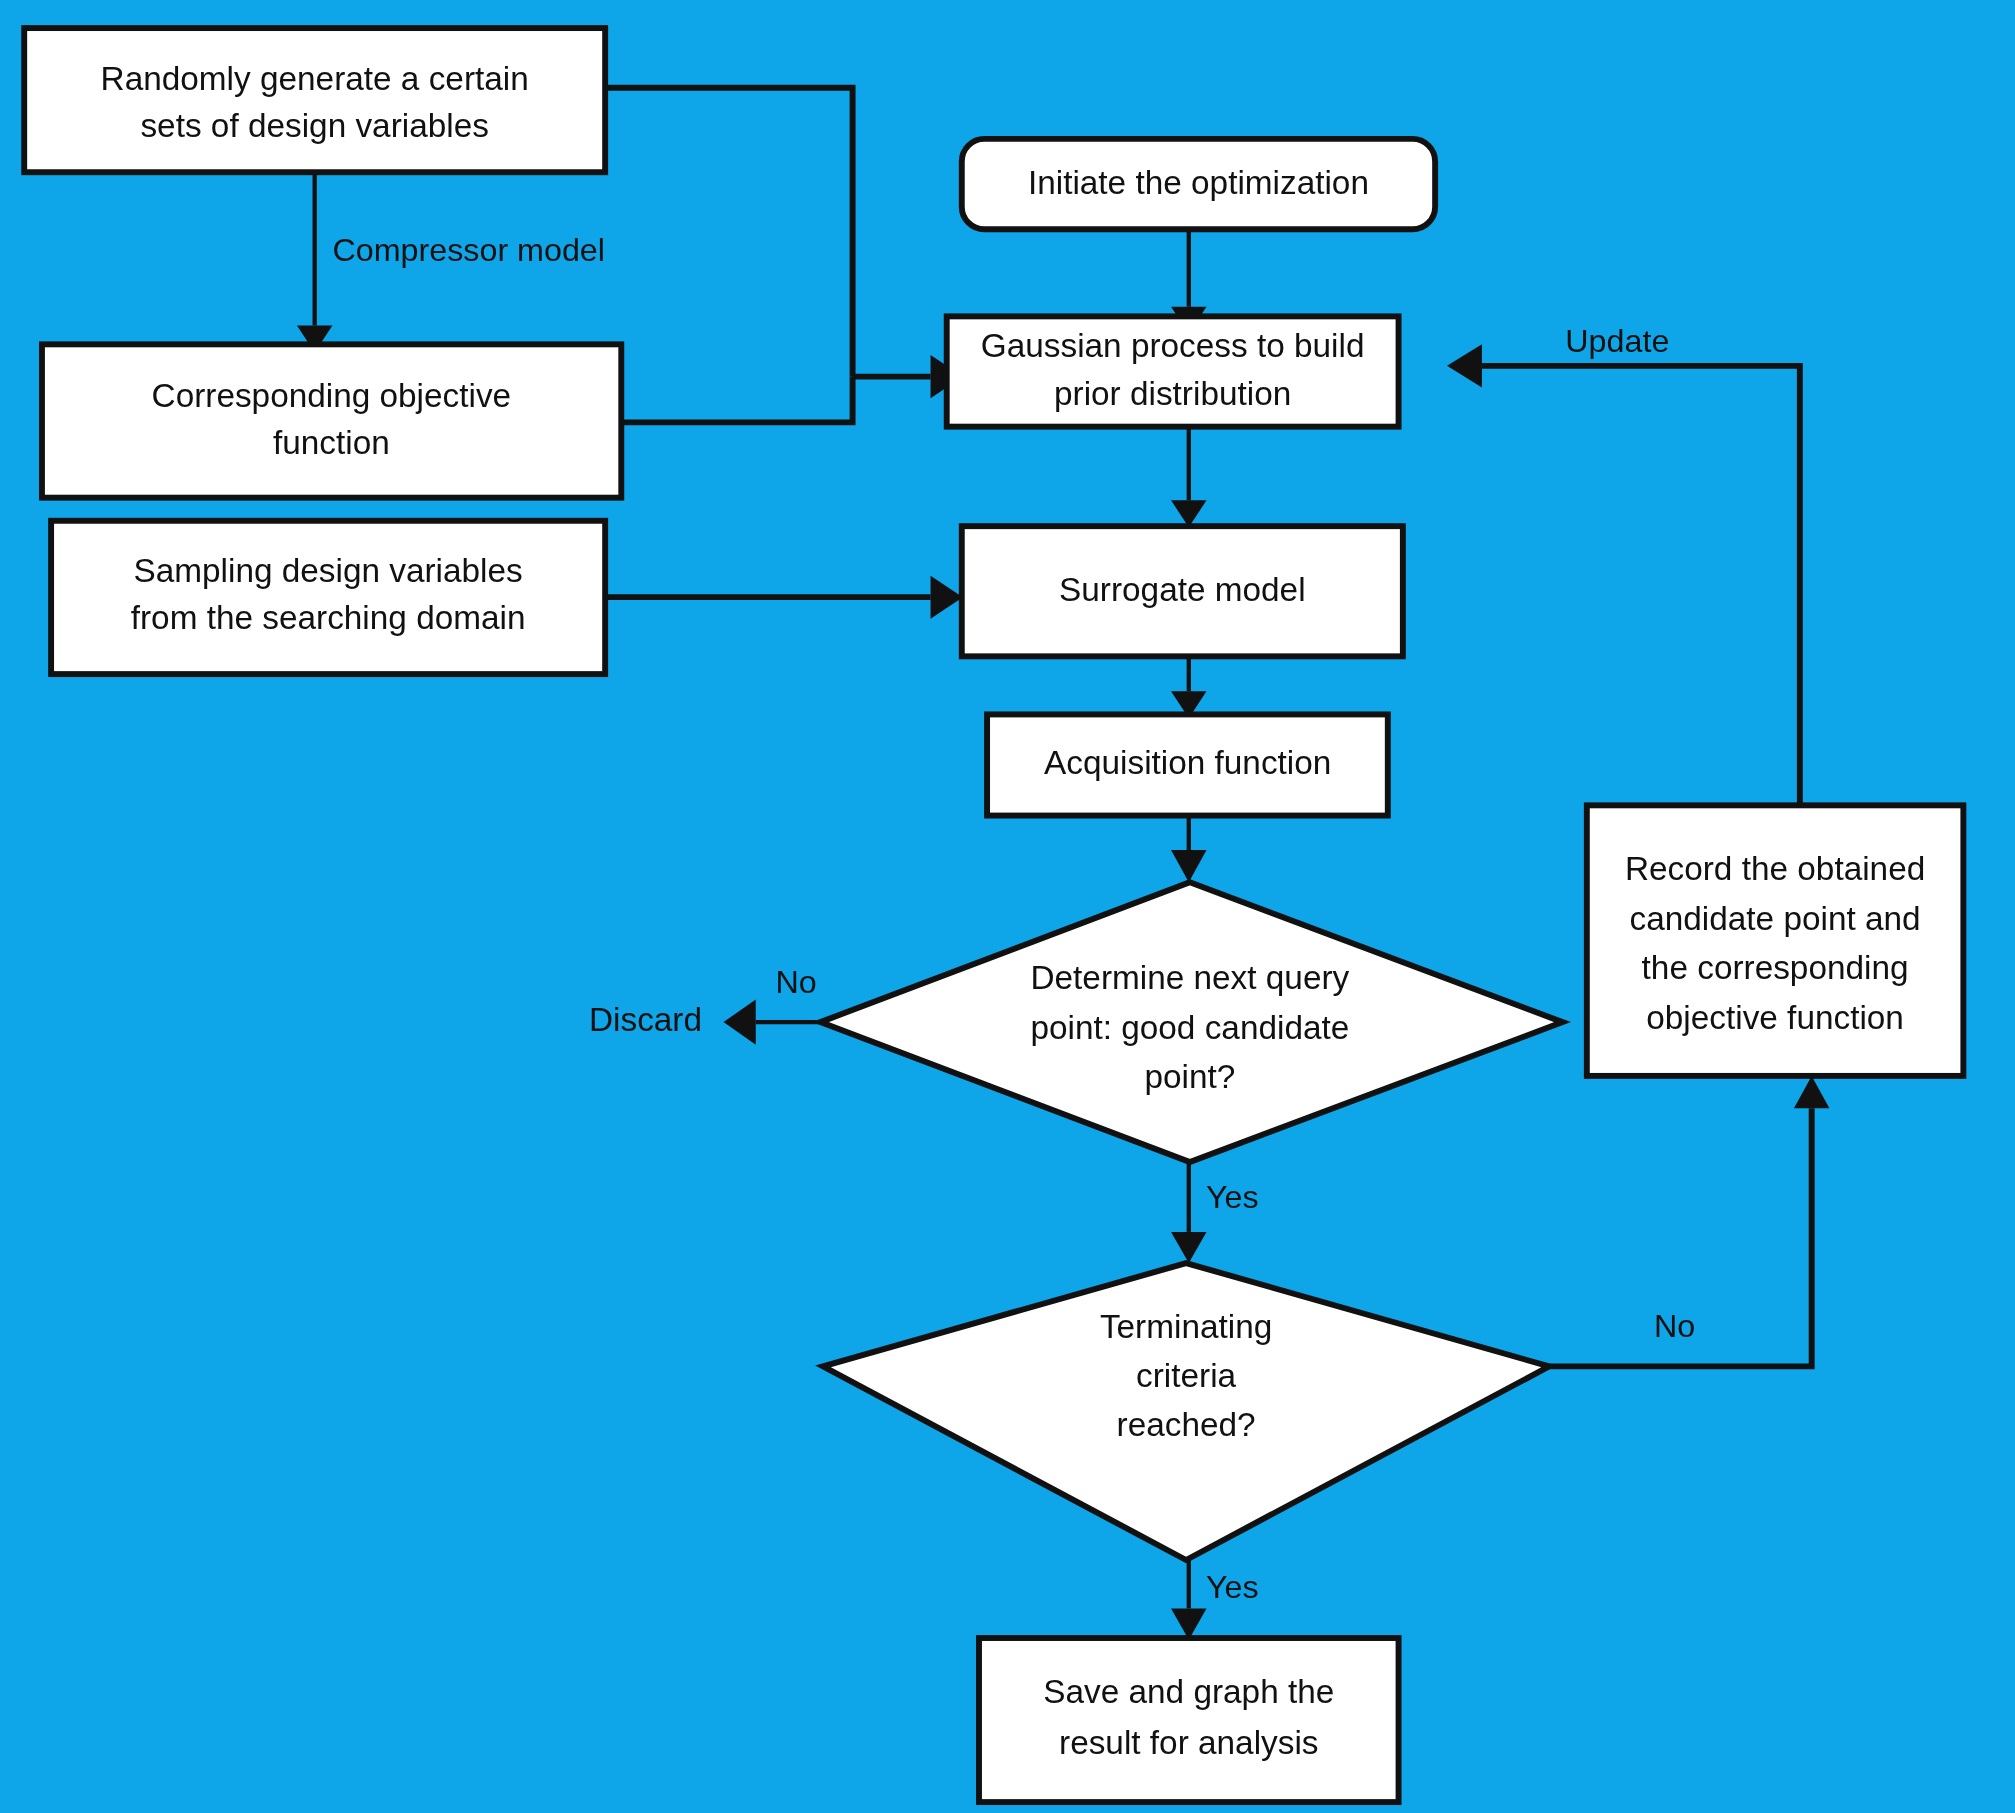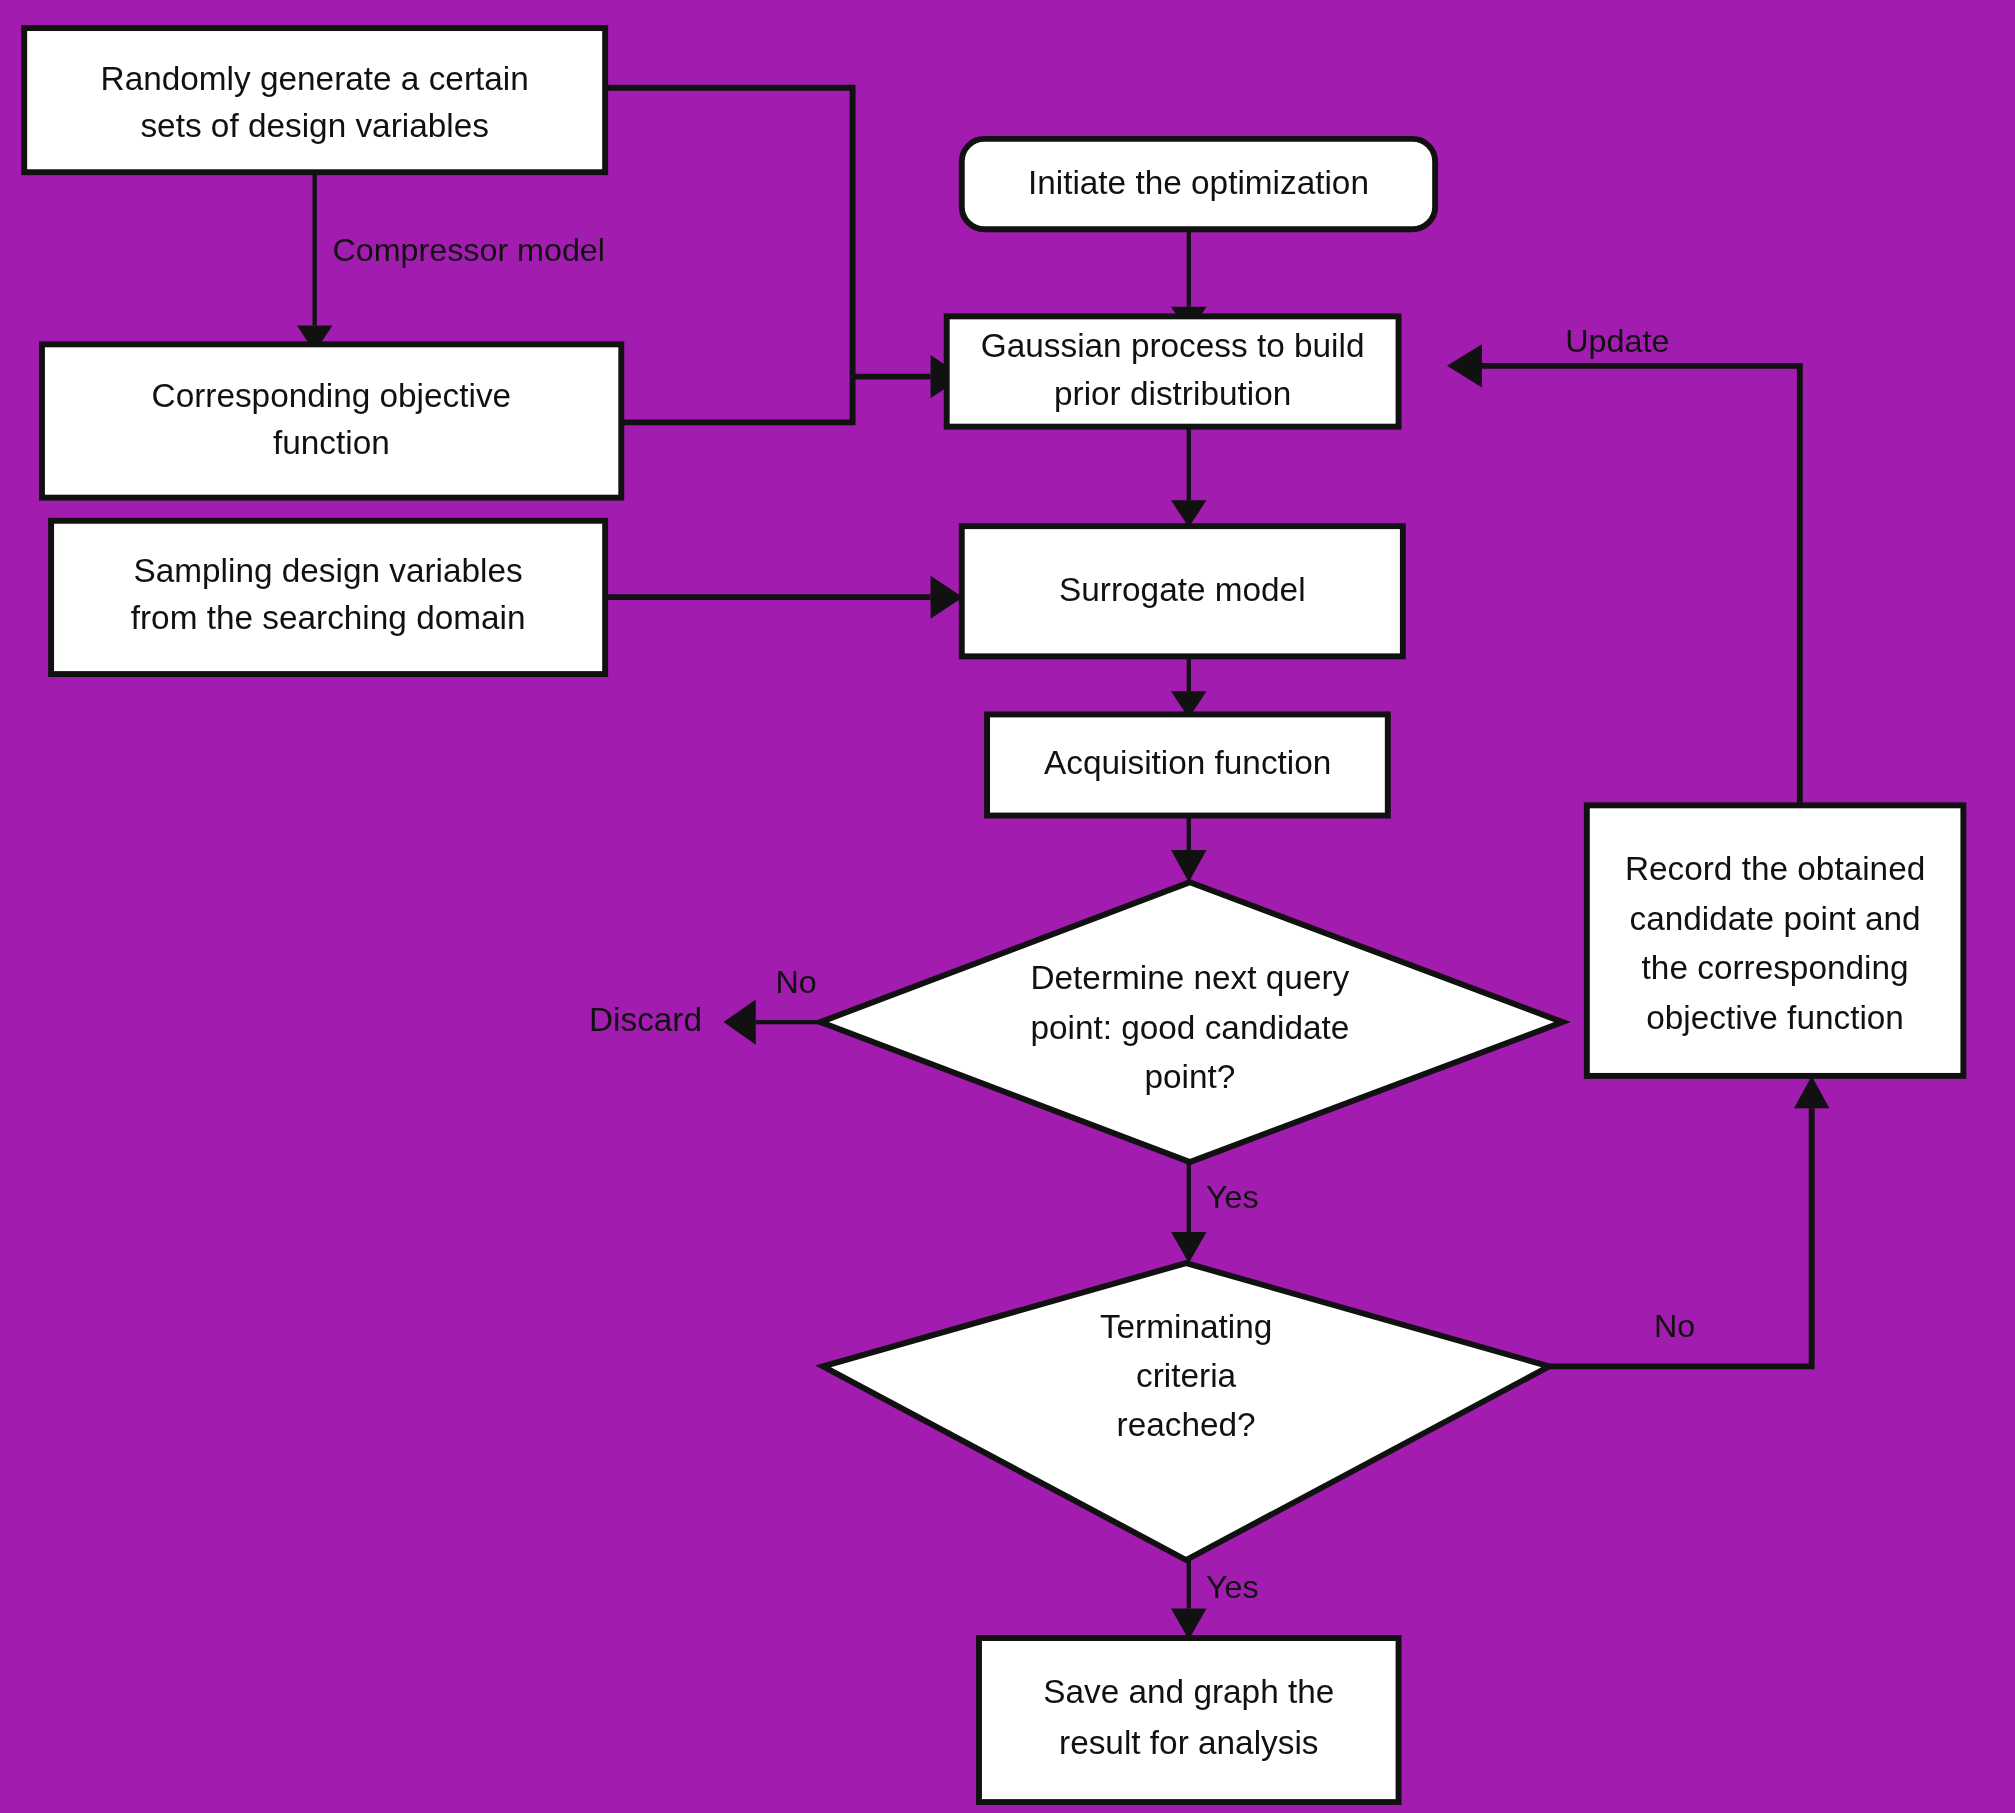--- a/index.html
+++ b/index.html
@@ -4,21 +4,21 @@
 <style>
   html, body {
     margin: 0;
     padding: 0;
     background: #ffffff;
   }
   #stage {
     position: relative;
     width: 2015px;
     height: 1814px;
-    background: #a21caf;
+    background: #0ea5e9;
     font-family: "Liberation Sans", sans-serif;
   }
   svg#flow {
     position: absolute;
     top: 0;
     left: 0;
     width: 2015px;
     height: 1814px;
     display: block;
   }

